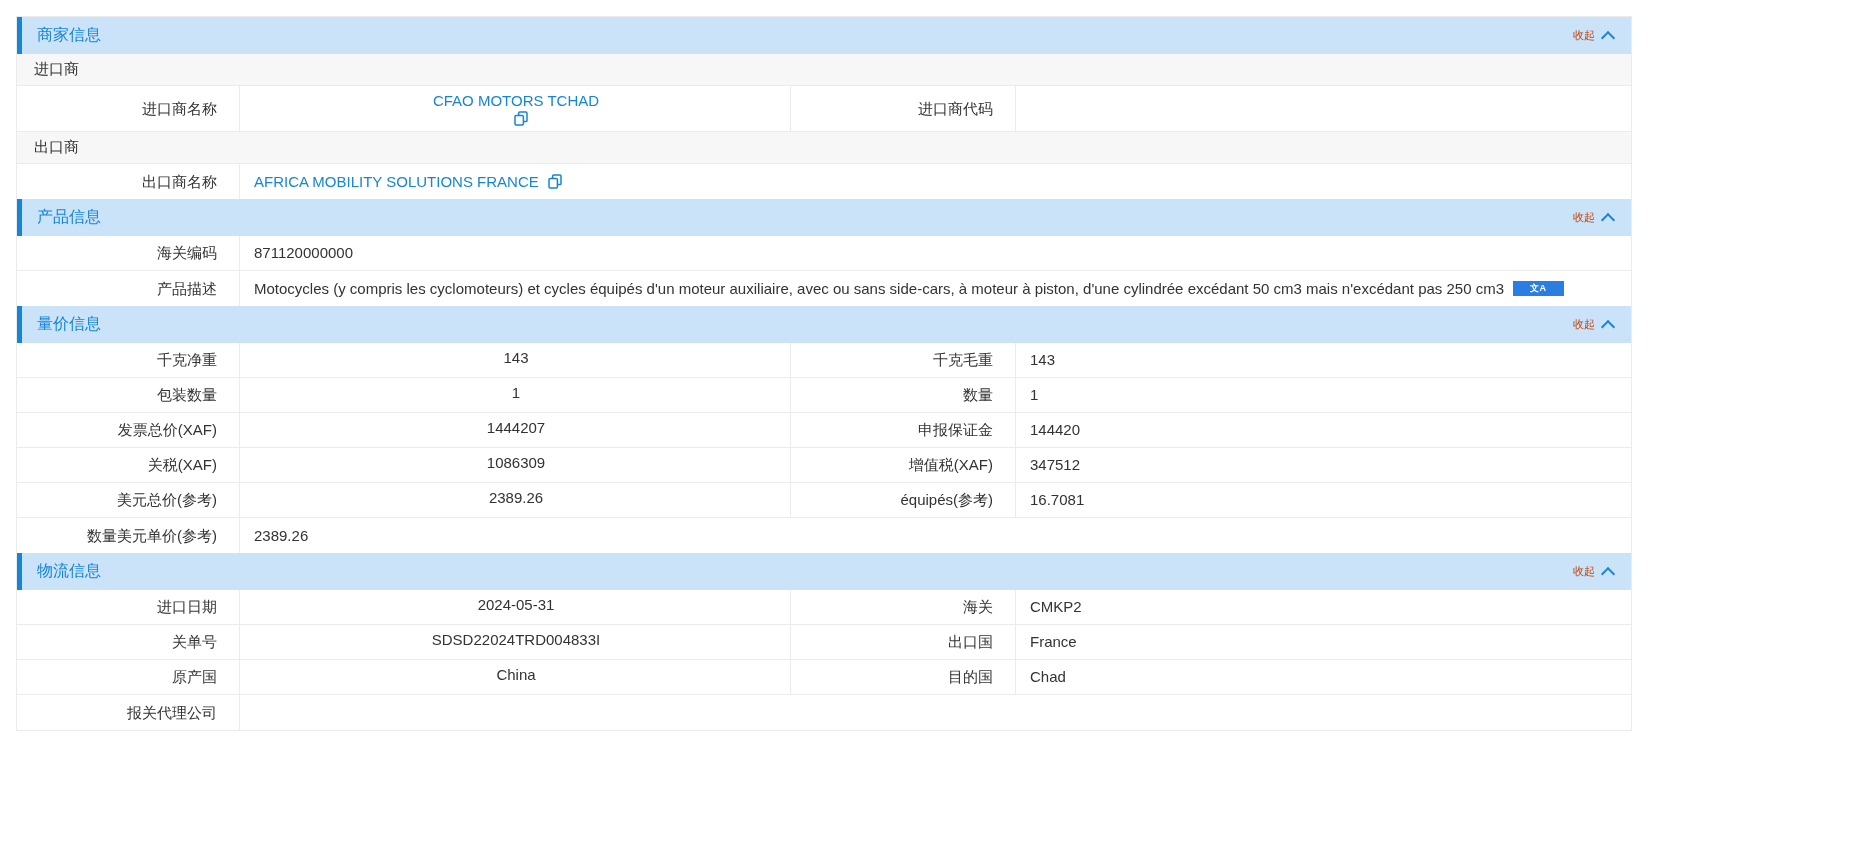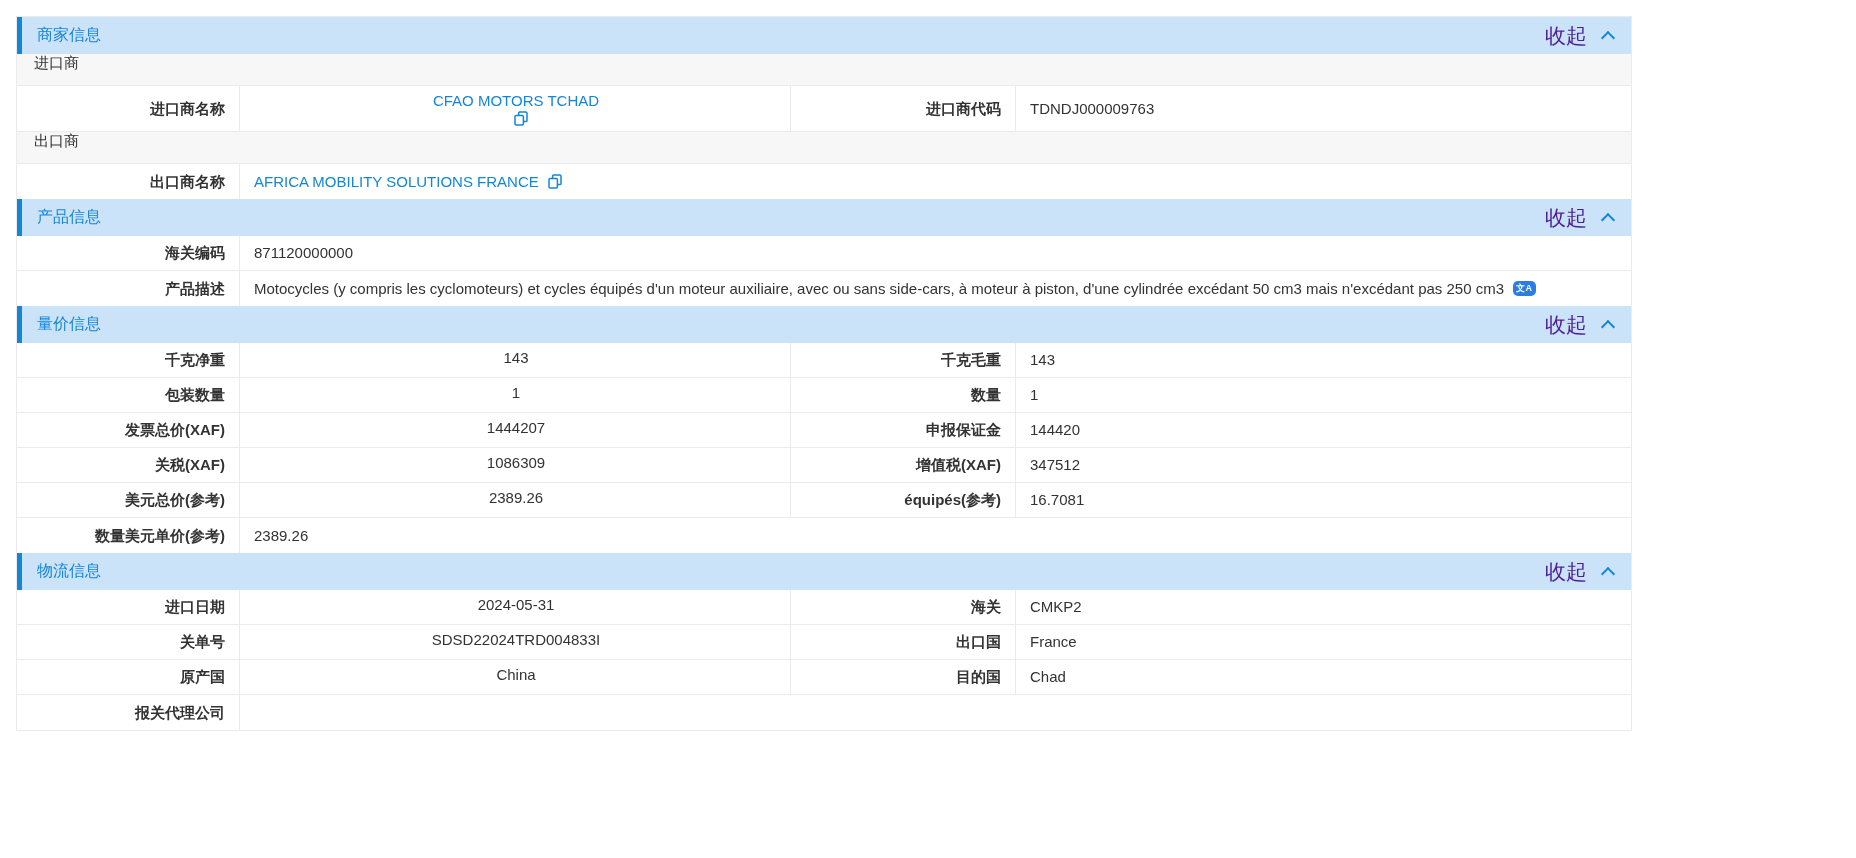--- a/index.html
+++ b/index.html
@@ -17,42 +17,43 @@
     background: #cbe3f8;
     border-left: 5px solid #1585d8;
     display: flex;
     align-items: center;
     padding: 0 18px 0 15px;
     box-sizing: border-box;
   }
   .sec-title { color: #1585d8; font-size: 16px; }
   .collapse {
     margin-left: auto;
-    color: #4c1d95;
-    font-size: 21px;
+    color: #c2410c;
+    font-size: 11px;
     display: inline-flex;
     align-items: center;
-    gap: 16px;
+    gap: 8px;
     cursor: pointer;
     text-decoration: none;
     user-select: none;
   }
   .chev {
     width: 8px; height: 8px;
     border-top: 2px solid #1585d8;
     border-right: 2px solid #1585d8;
     transform: rotate(-45deg);
     margin-top: 4px;
     display: inline-block;
   }
   
   .group-row {
     min-height: 32px;
     background: #f7f7f7;
     display: flex;
+    align-items: center;
     padding: 0 17px;
     border-bottom: 1px solid #ebebeb;
     box-sizing: border-box;
     color: #333;
   }
   
   .row {
     display: grid;
     min-height: 35px;
     border-bottom: 1px solid #ebebeb;
@@ -66,36 +67,36 @@
   .cell {
     display: flex;
     align-items: center;
     padding: 5px 12px;
     box-sizing: border-box;
     line-height: 1.35;
   }
   .cell.label {
     justify-content: flex-end;
     text-align: right;
-    font-weight: bold;
+    font-weight: normal;
     border-right: 1px solid #ebebeb;
-    padding-right: 14px;
+    padding-right: 22px;
   }
   .cell.b-r { border-right: 1px solid #ebebeb; flex-direction: column; }
   .cell.value { padding-left: 14px; }
   .link { color: #1585d8; cursor: pointer; text-decoration: none; }
   .copy-ic { margin-left: 9px; display: inline-flex; align-items: center; cursor: pointer; }
   .trans-ic {
     margin-left: 9px;
     background: #2b7de1;
     color: #fff;
-    border-radius: 5px;
+    border-radius: 0;
     font-size: 9px;
     font-weight: bold;
-    padding: 3px 3px;
+    padding: 3px 17px;
     line-height: 1;
     display: inline-block;
     cursor: pointer;
     letter-spacing: 0.5px;
   }
 </style>
 </head>
 <body>
 
 <div class="page">
@@ -116,21 +117,20 @@
       <div class="cell value b-r">
         <a class="link">CFAO MOTORS TCHAD</a>
         <span class="copy-ic">
           <svg width="14" height="15" viewBox="0 0 14 15">
               <rect x="4.6" y="1" width="8.4" height="9.6" rx="1.2" fill="none" stroke="#1585d8" stroke-width="1.5"></rect>
               <rect x="1" y="4.4" width="8.4" height="9.6" rx="1.2" fill="#fff" stroke="#1585d8" stroke-width="1.5"></rect>
             </svg>
         </span>
       </div>
       <div class="cell label">进口商代码</div>
-      <div class="cell value">TDNDJ000009763</div>
     </div>
     <div class="group-row">
       <span>出口商</span>
     </div>
     <div class="row cols2">
       <div class="cell label">出口商名称</div>
       <div class="cell value">
         <a class="link">AFRICA MOBILITY SOLUTIONS FRANCE</a>
         <span class="copy-ic">
           <svg width="14" height="15" viewBox="0 0 14 15">

